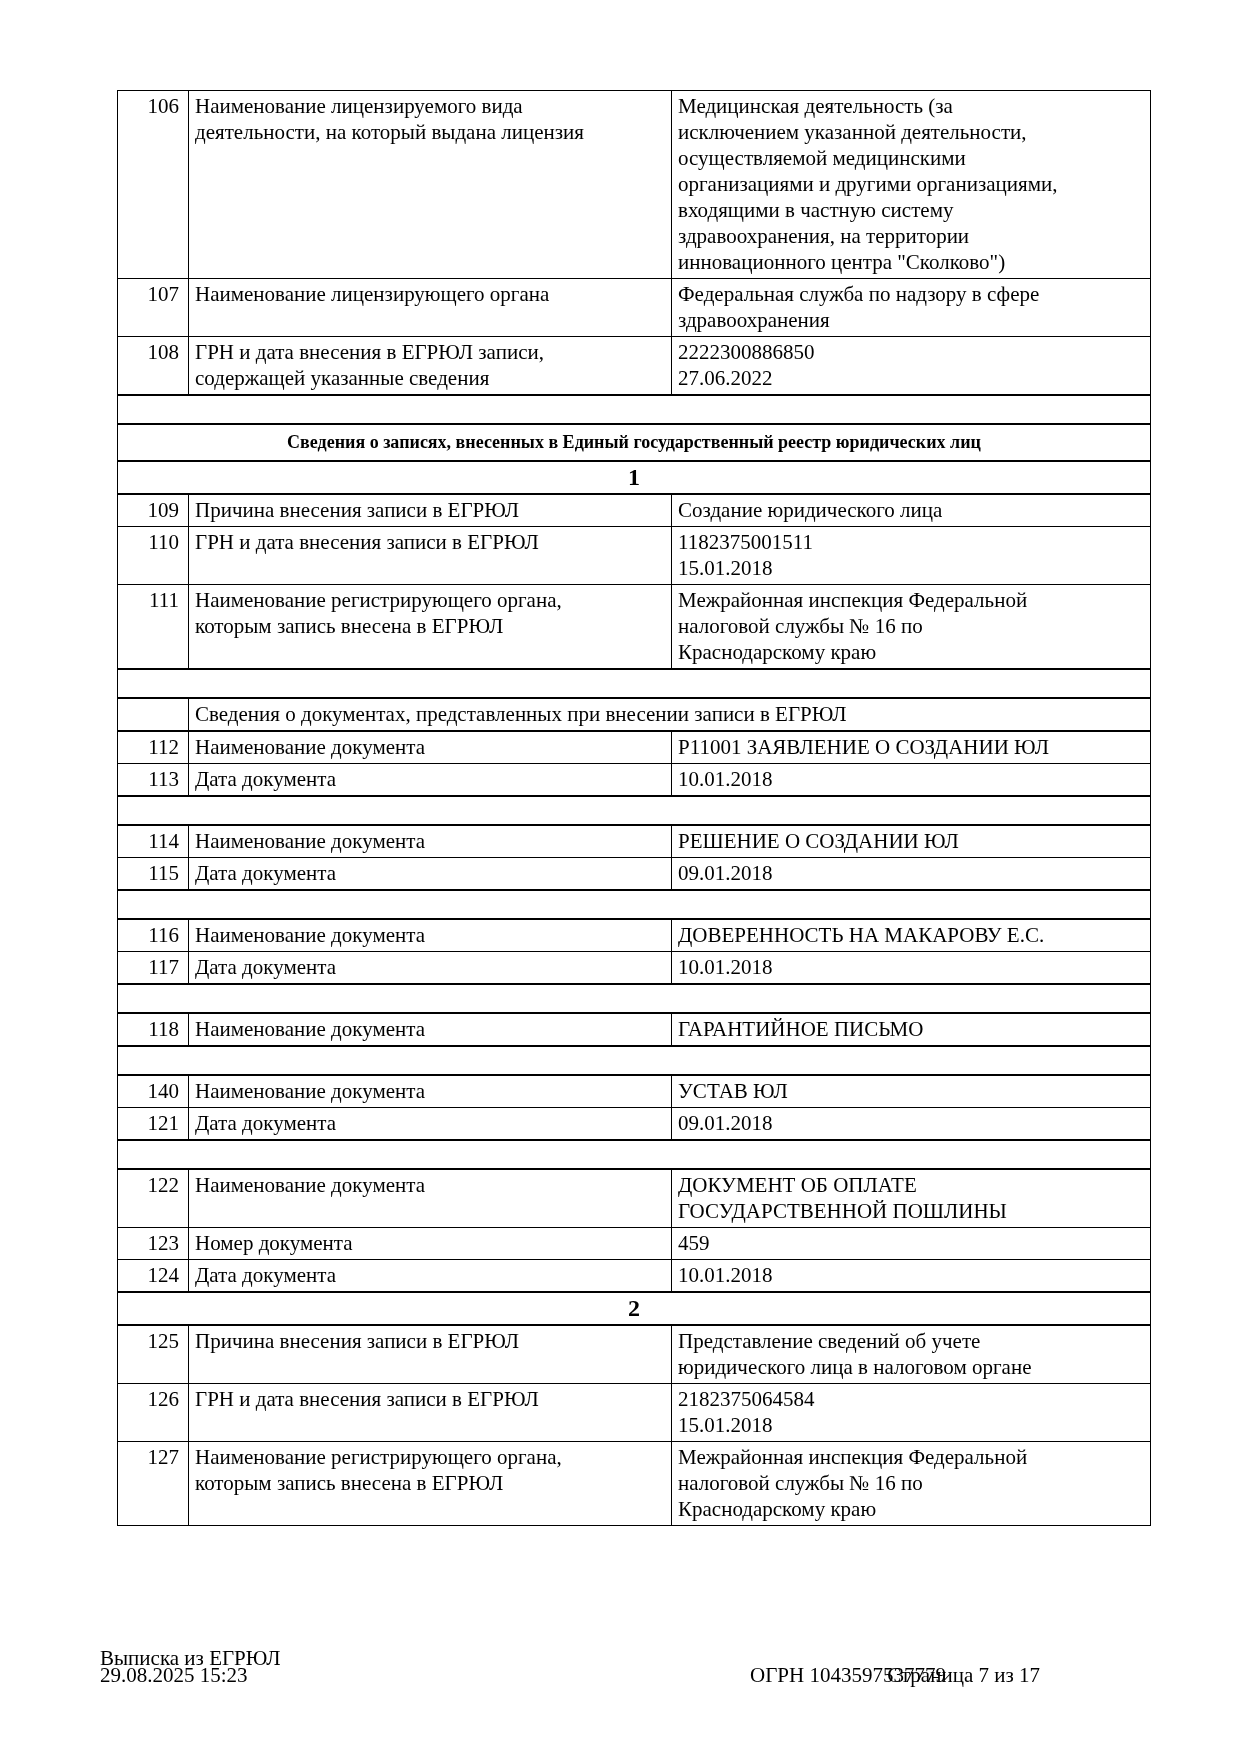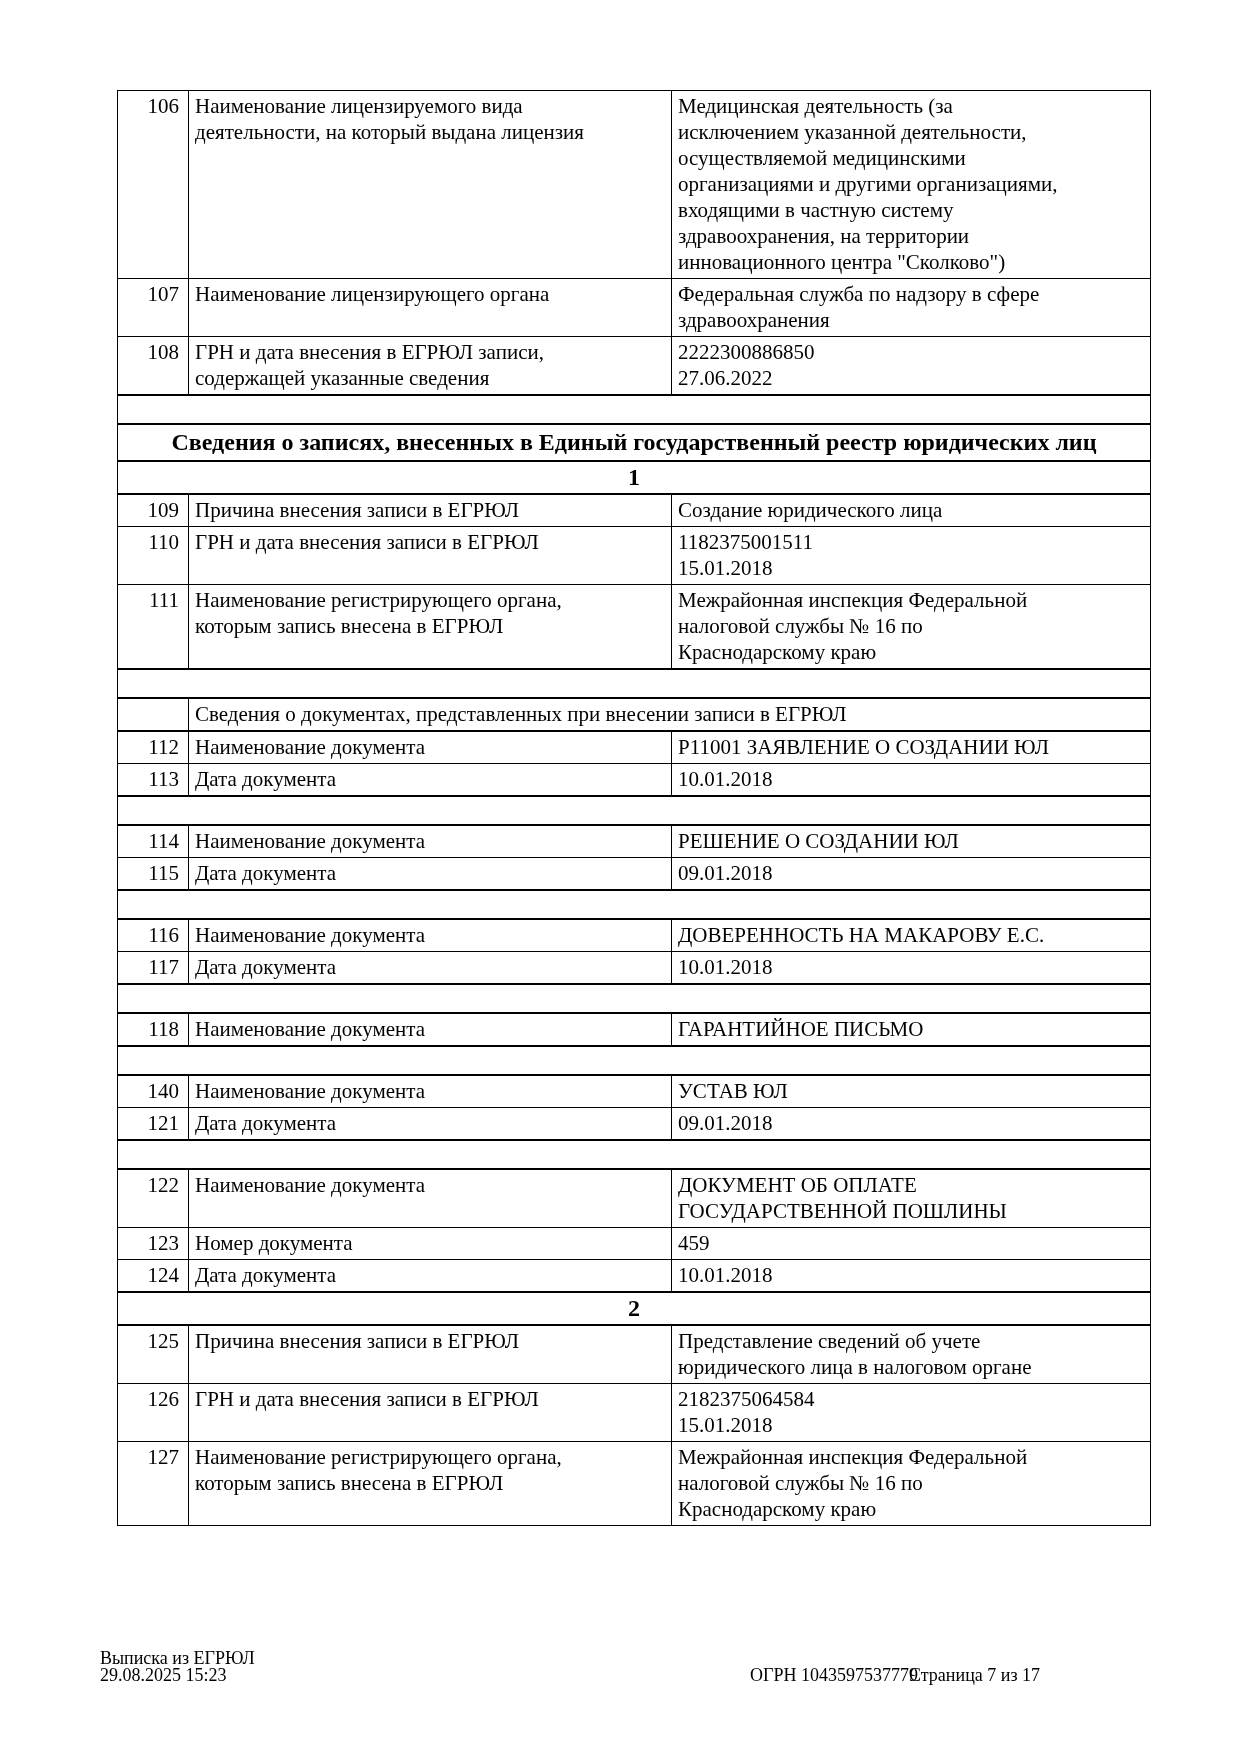--- a/index.html
+++ b/index.html
@@ -41,21 +41,21 @@
   }
   
   .r-sep td {
     height: 29px;
     border-top-width: 2px;
     border-bottom-width: 2px;
   }
   
   .r-section td {
     font-weight: bold;
-    font-size: 24px;
+    font-size: 18px;
     line-height: 28px;
     text-align: center;
     padding: 3px 4px 4px 4px;
     border-top-width: 2px;
     border-bottom-width: 2px;
   }
   
   .r-entry td {
     font-weight: bold;
     font-size: 24px;
@@ -69,21 +69,21 @@
   .r-subheader td {
     border-top-width: 2px;
     border-bottom-width: 2px;
   }
   .footer {
     position: absolute;
     left: 0;
     top: 1650px;
     width: 1084px;
     height: 45px;
-    font-size: 18px;
+    font-size: 21px;
     line-height: 17px;
   }
   .footer-left  { position: absolute; left: 100px; top: 0; }
   .footer-center{ position: absolute; left: 750px; top: 17px; }
   .footer-right { position: absolute; right: 44px; top: 17px; }
 </style>
 </head>
 <body>
 
 <div class="page">

